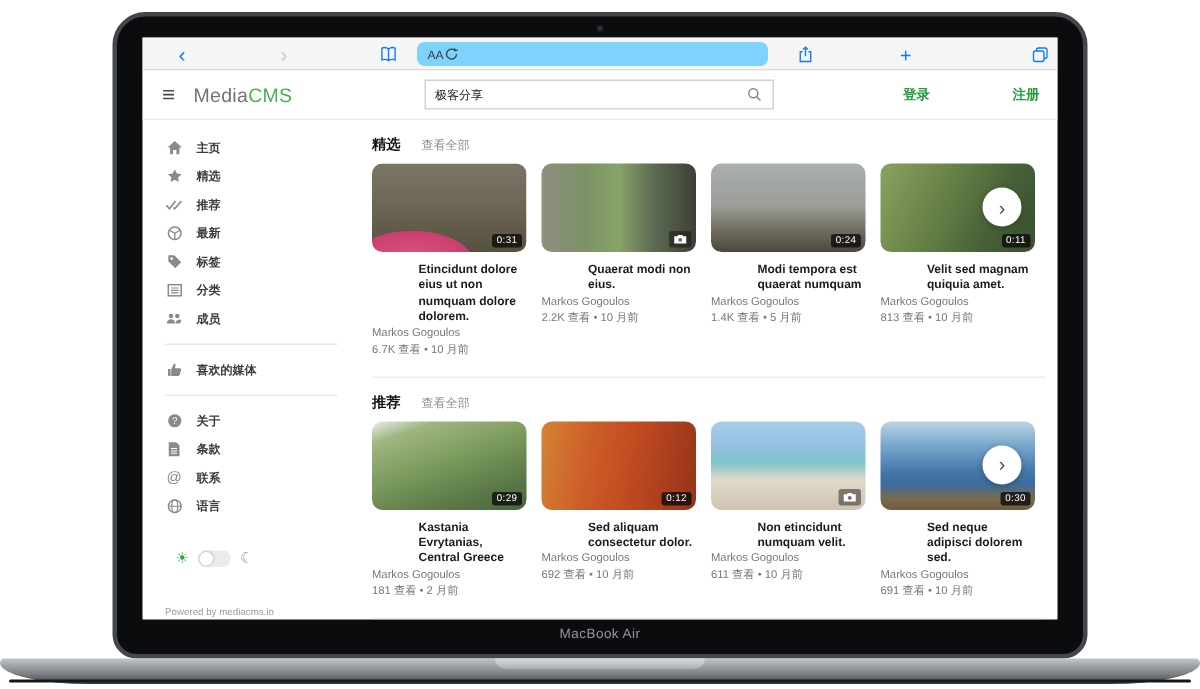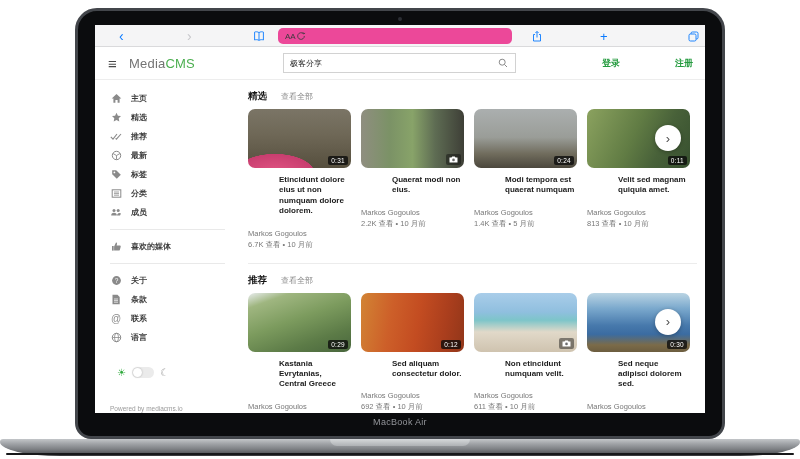--- a/index.html
+++ b/index.html
@@ -21,21 +21,21 @@
   .base-notch { position:absolute; left:330px; top:0; width:140px; height:7px;
     background:linear-gradient(180deg,#d6d9db,#aeb1b4); border-radius:0 0 8px 8px; }
   .base-edge { position:absolute; left:6px; right:6px; bottom:1px; height:2px; background:#17181a; border-radius:2px; }
 
   
   .safari-bar { position:relative; height:22px; background:#f5f5f6; border-bottom:1px solid #dadadc; }
   .sb-item { position:absolute; top:0; height:22px; display:flex; align-items:center; justify-content:center; }
   .chev { font-size:14px; line-height:1; font-weight:400; }
   .blue { color:#0a7aff; }
   .gray { color:#c7c7cb; }
-  .url-bar { position:absolute; left:183px; top:3px; width:234px; height:16px; background:#ec4899;
+  .url-bar { position:absolute; left:183px; top:3px; width:234px; height:16px; background:#7dd3fc;
     border-radius:5px; display:flex; align-items:center; padding:0 7px; }
   .url-reader { font-size:8px; color:#3a3a3c; }
   .url-center { flex:1; display:flex; align-items:center; justify-content:center; gap:3px; }
   .url-text { font-size:7.5px; color:#2c2c2e; }
   .icon-svg { display:block; }
 
   
   .cms-header { position:relative; height:33px; background:#fff; border-bottom:1px solid #ededed;
     display:flex; align-items:center; }
   .hamburger { position:absolute; left:13px; font-size:15px; color:#4a4a4a; cursor:pointer; }
@@ -70,21 +70,21 @@
   .sec-title { font-size:9.5px; font-weight:bold; color:#141414; }
   .view-all { margin-left:14px; font-size:8px; color:#8b8b8b; cursor:pointer; }
   .cards-row { position:relative; display:flex; gap:10px; margin-top:6px; }
   .card { width:103px; cursor:pointer; }
   .thumb { position:relative; width:103px; height:59px; border-radius:7px; overflow:hidden; }
   .dur { position:absolute; right:3px; bottom:3px; background:rgba(10,10,10,.78); color:#fff;
     font-size:6.5px; padding:1px 3px; border-radius:2px; letter-spacing:.3px; }
   .cam { position:absolute; right:3px; bottom:3px; background:rgba(10,10,10,.45); padding:2px 3px; border-radius:2px;
     display:flex; }
   .card-title { margin-top:7px; font-size:8px; font-weight:bold; color:#1c1c1c; line-height:1.3;margin-left:31px; }
-  .card-author { margin-top:12px; font-size:7.5px; color:#787878; }
+  .card-author { margin-top:0; font-size:7.5px; color:#787878; }
   .card-stats { margin-top:2px; font-size:7.5px; color:#787878; }
   .next-btn { position:absolute; left:407px; top:16px; width:26px; height:26px; border-radius:50%;
     background:#fff; box-shadow:0 1px 4px rgba(0,0,0,.28); display:flex; align-items:center; justify-content:center;
     color:#4f4f4f; font-size:13px; cursor:pointer; z-index:5; }
   .sec-hr { border-top:1px solid #ececec; margin:13px 8px 10px 0; }
 
   
   .t-f1 { background:
       radial-gradient(ellipse 72px 36px at 26% 110%, #e35584 0%, #c83e6f 55%, rgba(0,0,0,0) 56%),
       linear-gradient(180deg,#7b7566 0%,#6e6756 45%,#564f3e 100%); }

